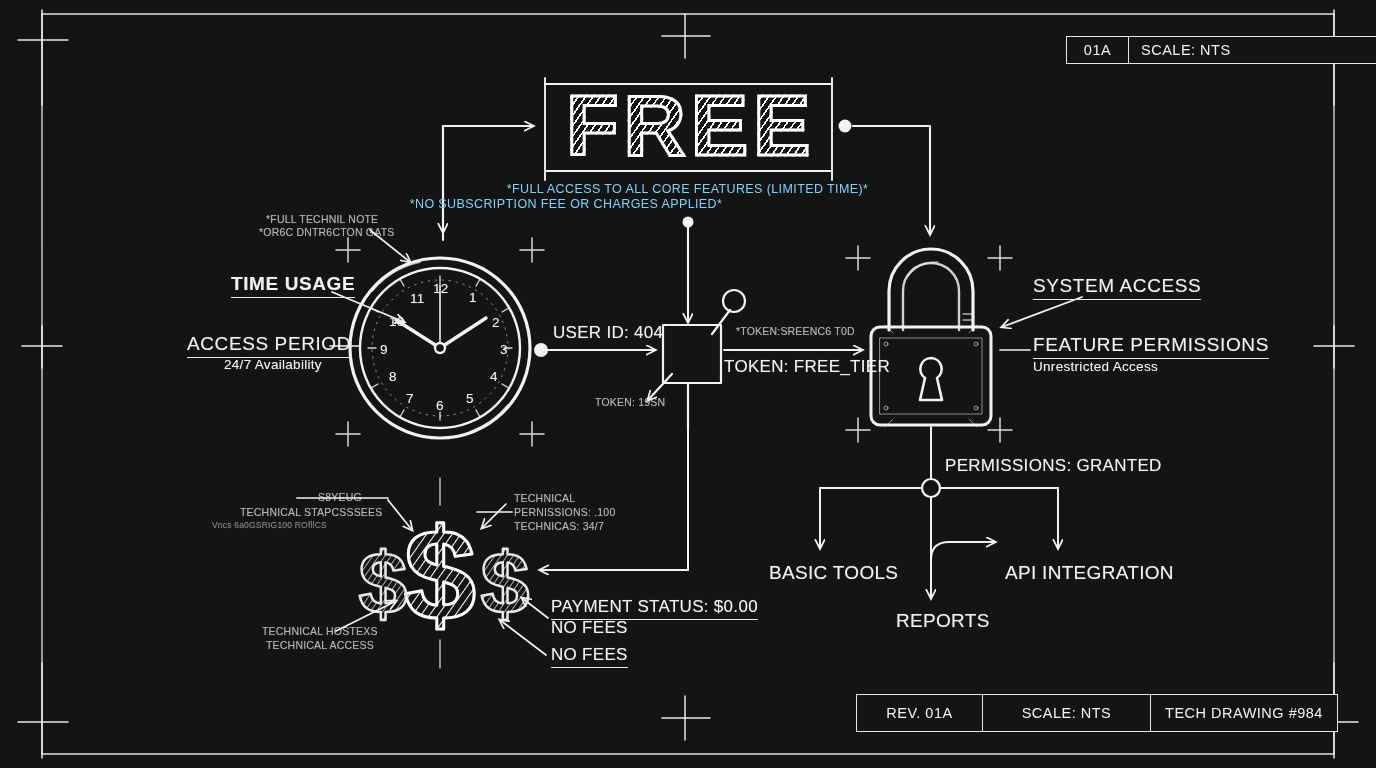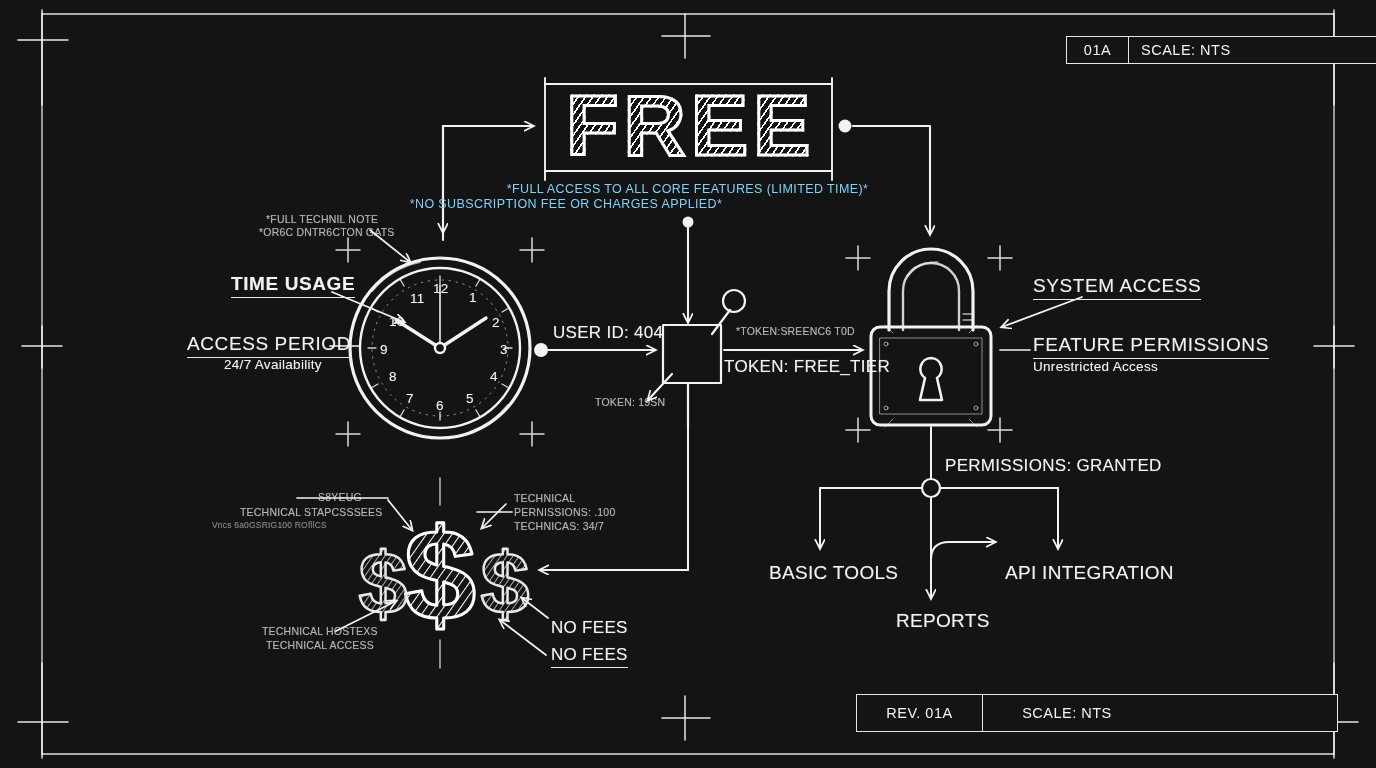--- a/index.html
+++ b/index.html
@@ -331,21 +331,23 @@
   <div class="lbl lbl-xs garble" style="left:240px; top:506px;">TECHNICAL STAPCSSSEES</div>
   <div class="lbl lbl-tiny garble blurred" style="left:212px; top:520px;">Vncs 6a0GSRIG100 ROfllCS</div>
 
   <div class="lbl lbl-xs garble" style="left:514px; top:492px;">TECHNICAL</div>
   <div class="lbl lbl-xs garble" style="left:514px; top:506px;">PERNISSIONS: .100</div>
   <div class="lbl lbl-xs garble" style="left:514px; top:520px;">TECHNICAS: 34/7</div>
 
   <div class="lbl lbl-xs garble" style="left:262px; top:625px;">TECHNICAL HOSTEXS</div>
   <div class="lbl lbl-xs garble" style="left:266px; top:639px;">TECHNICAL ACCESS</div>
 
+  <div class="lbl lbl-md ul" style="left:551px; top:597px;">PAYMENT STATUS: $0.00</div>
   <div class="lbl lbl-md" style="left:551px; top:618px;">NO FEES</div>
   <div class="lbl lbl-md ul" style="left:551px; top:645px;">NO FEES</div>
 
   <div class="tb" style="left:856px; top:694px; width:482px; height:38px;">
     <div class="cell" style="width:126px;">REV. 01A</div>
     <div class="cell" style="width:168px;">SCALE: NTS</div>
+    <div class="cell" style="flex:1;">TECH DRAWING #984</div>
   </div>
 
 </div>
 
 </body></html>

